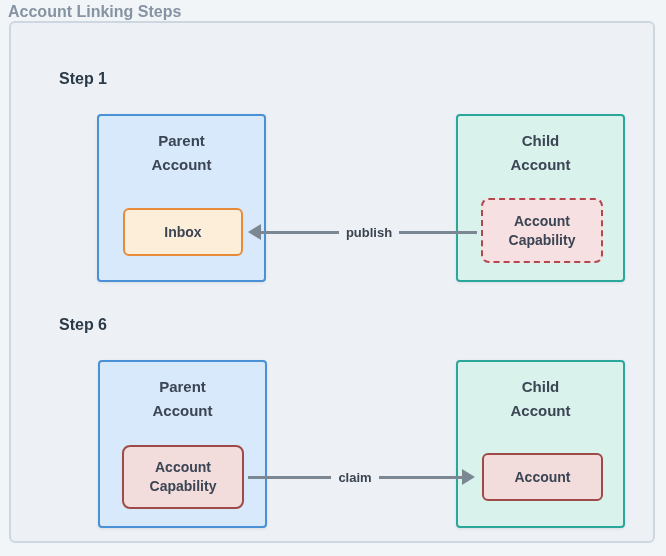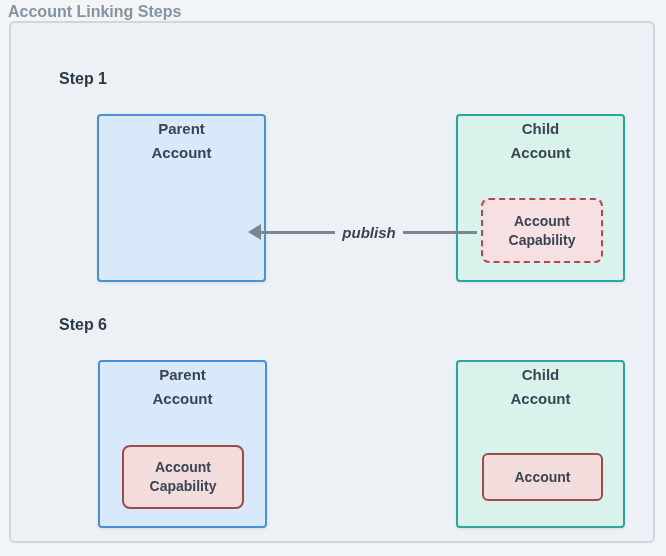--- a/index.html
+++ b/index.html
@@ -43,21 +43,21 @@
     border-radius:4px;border:2px solid;
     box-shadow:0 1px 3px rgba(40,60,80,0.10);
   }
   .node.parent{background:var(--parent-fill);border-color:var(--parent-border);}
   .node.child{background:var(--child-fill);border-color:var(--child-border);}
   .node.p1{left:86px;top:91px;}
   .node.c1{left:445px;top:91px;}
   .node.p2{left:87px;top:337px;}
   .node.c2{left:445px;top:337px;}
   .node-title{
-    position:absolute;top:1px;left:0;right:0;
+    position:absolute;top:13px;left:0;right:0;
     text-align:center;font-size:15px;font-weight:600;line-height:24px;
     color:var(--node-text);white-space:pre-line;
   }
   .inner{
     position:absolute;
     display:flex;align-items:center;justify-content:center;
     text-align:center;font-size:14px;font-weight:600;line-height:19px;
     color:var(--node-text);white-space:pre-line;
     border-radius:6px;border:2px solid;
   }
@@ -70,38 +70,39 @@
     background:var(--capability-solid-fill);border-color:var(--capability-solid-border);border-radius:8px;}
   .inner.account{left:24px;top:91px;width:121px;height:48px;
     background:var(--capability-solid-fill);border-color:var(--capability-solid-border);}
   .arrow{
     position:absolute;height:26px;display:flex;align-items:center;z-index:5;
   }
   .arrow.publish{left:237px;top:196px;width:229px;}
   .arrow.claim{left:237px;top:441px;width:227px;}
   .arrow .seg{flex:1;height:3px;background:var(--arrow);}
   .arrow .label{
-    margin:0 7px;font-size:15px;font-weight:600;color:#3a4450;line-height:1;font-style:italic;
+    margin:0 7px;font-size:13px;font-weight:600;color:#3a4450;line-height:1;
   }
   .head{width:0;height:0;border-top:8px solid transparent;border-bottom:8px solid transparent;}
   .head.left{border-right:13px solid var(--arrow);}
   .head.right{border-left:13px solid var(--arrow);}
 </style>
 </head>
 <body>
 
 <div class="diagram-title">Account Linking Steps</div>
 
 <div class="frame">
 
   <div class="step-label s1">Step 1</div>
 
   <div class="node parent p1">
     <div class="node-title">Parent
 Account</div>
+    <div class="inner inbox">Inbox</div>
   </div>
 
   <div class="node child c1">
     <div class="node-title">Child
 Account</div>
     <div class="inner cap-dashed">Account
 Capability</div>
   </div>
 
   <div class="arrow publish">
@@ -119,14 +120,20 @@
     <div class="inner cap-solid">Account
 Capability</div>
   </div>
 
   <div class="node child c2">
     <div class="node-title">Child
 Account</div>
     <div class="inner account">Account</div>
   </div>
 
+  <div class="arrow claim">
+    <div class="seg"></div>
+    <div class="label">claim</div>
+    <div class="seg"></div>
+    <div class="head right"></div>
+  </div>
 
 </div>
 
 </body></html>

